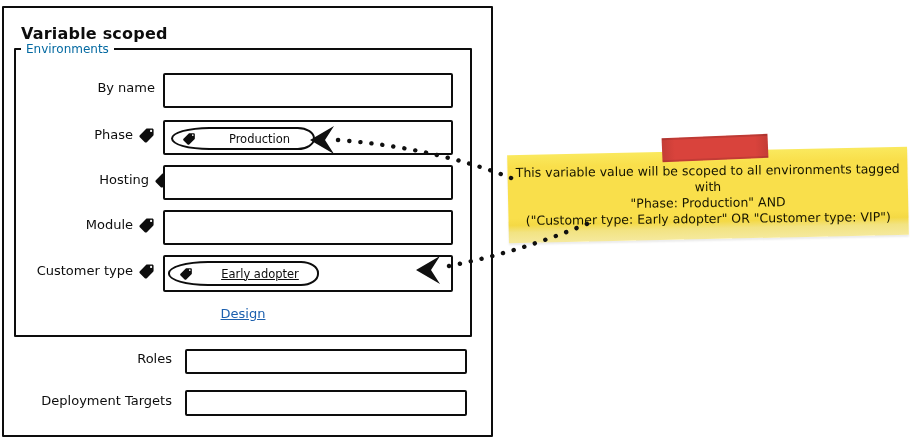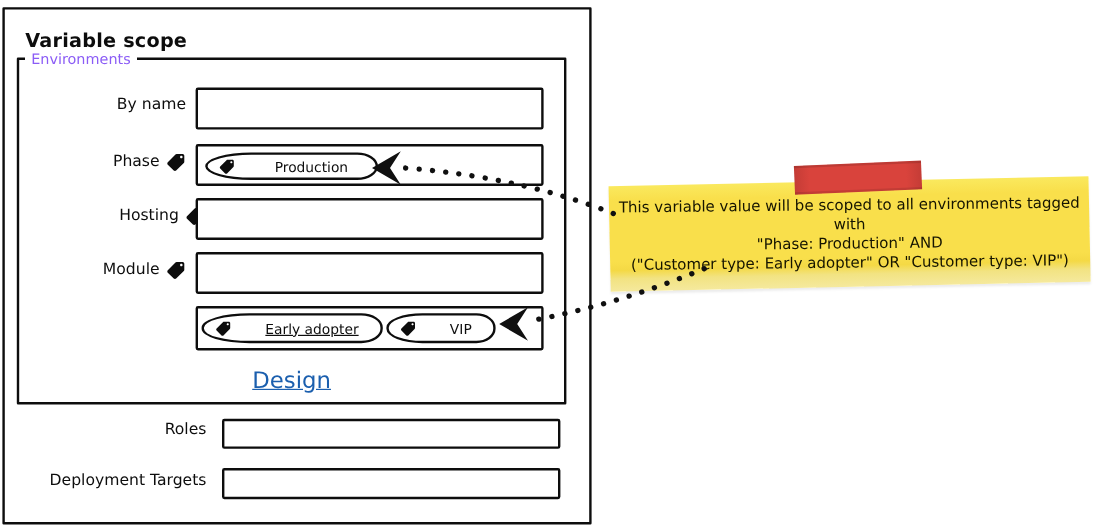--- a/index.html
+++ b/index.html
@@ -18,21 +18,21 @@
   }
   .window-title {
     position:absolute; left:17px; top:16px;
     font-size:16px; font-weight:600; letter-spacing:.2px;
   }
   fieldset.env {
     position:absolute; left:14px; top:42px; width:458px; height:295px;
     border:2.2px solid #0d0d0d; border-radius:1px; background:#fff;
   }
   fieldset.env legend {
-    margin-left:5px; padding:0 5px; font-size:12px; color:#8b5cf6;
+    margin-left:5px; padding:0 5px; font-size:12px; color:#0369a1;
   }
 
   
   .row-label {
     position:absolute; display:flex; align-items:flex-start; justify-content:flex-end;
     gap:5px; height:20px; font-size:13px; white-space:nowrap;
   }
   .row-label .tagicon { width:17px; height:17px; flex:0 0 auto; }
 
   
@@ -49,21 +49,21 @@
     padding:0 8px 0 9px; gap:24px;
     font-size:11.5px;
   }
   .chip .tagicon { width:14px; height:14px; flex:0 0 auto; }
   .chip .chip-label { flex:1; text-align:center; padding-right:6px; }
   .chip-long  { border-radius:40px 18px 18px 40px / 12px 12px 12px 12px; }
   .chip-short { border-radius:30px 16px 16px 30px / 12px 12px 12px 12px; }
 
   .design-link {
     position:absolute; left:14px; top:306px; width:458px; text-align:center;
-    font-size:19px;
+    font-size:13px;
   }
   .design-link a { color:#1b5fae; text-decoration:underline; cursor:pointer; }
 
   
   .note {
     position:absolute; left:508px; top:151px; width:400px; height:88px;
     background:linear-gradient(180deg,#fae95e 0%, #f9df4b 14%, #f9df4b 72%, #f4d945 80%, #f2e382 88%, #f5e99d 100%);
     transform:rotate(-1.2deg); transform-origin:50% 50%;
     box-shadow:0 2px 2px rgba(0,0,0,0.08);
   }
@@ -94,21 +94,21 @@
       <g transform="scale(-1,1) translate(-24,0)">
         <path fill="#0d0d0d" d="M21.41 11.58l-9-9C12.05 2.22 11.55 2 11 2H4c-1.1 0-2 .9-2 2v7c0 .55.22 1.05.59 1.42l9 9c.36.36.86.58 1.41.58.55 0 1.05-.22 1.41-.59l7-7c.37-.36.59-.86.59-1.41 0-.55-.23-1.06-.59-1.42zM5.5 7C4.67 7 4 6.33 4 5.5S4.67 4 5.5 4 7 4.67 7 5.5 6.33 7 5.5 7z"></path>
       </g>
     </g>
   </defs>
 </svg>
 
 <div class="stage">
 
   <div class="window">
-    <div class="window-title">Variable scope</div>
+    <div class="window-title">Variable scoped</div>
 
   </div>
 
   <fieldset class="env">
     <legend>Environments</legend>
   </fieldset>
 
   <div class="row-label" style="left:20px; top:80px; width:135px;">
     <span>By name</span>
   </div>
@@ -127,20 +127,26 @@
       </svg>
   </div>
 
   <div class="row-label" style="left:20px; top:217px; width:135px;">
     <span>Module</span>
     <svg class="tagicon" viewBox="0 0 24 24">
         <use href="#tagshape"></use>
       </svg>
   </div>
 
+  <div class="row-label" style="left:5px; top:263px; width:150px;">
+    <span>Customer type</span>
+    <svg class="tagicon" viewBox="0 0 24 24">
+        <use href="#tagshape"></use>
+      </svg>
+  </div>
 
   <div class="row-label" style="left:10px; top:393px; width:162px;">
     <span>Deployment Targets</span>
   </div>
 
   <div class="row-label" style="left:40px; top:351px; width:132px;">
     <span>Roles</span>
   </div>
 
   <input class="tbox" style="left: 163px; top: 73px; width: 290px; height: 35px;" value="">
@@ -158,26 +164,20 @@
     <span class="chip-label">Production</span>
   </div>
 
   <div class="chip chip-long" style="left:168px; top:261px; width:151px; height:25px;text-decoration:underline;">
     <svg class="tagicon" viewBox="0 0 24 24">
         <use href="#tagshape"></use>
       </svg>
     <span class="chip-label">Early adopter</span>
   </div>
 
-  <div class="chip chip-short" style="left:322px; top:261px; width:91px; height:25px;">
-    <svg class="tagicon" viewBox="0 0 24 24">
-        <use href="#tagshape"></use>
-      </svg>
-    <span class="chip-label">VIP</span>
-  </div>
 
   <div class="design-link">
     <a>Design</a>
   </div>
 
   <div class="note"></div>
   <div class="tape"></div>
   <div class="note-text">
     <div>This variable value will be scoped to all environments tagged with</div>
     <div>"Phase: Production" AND</div>

